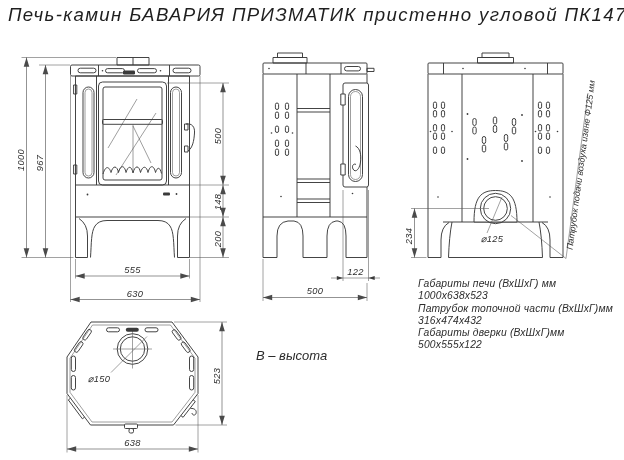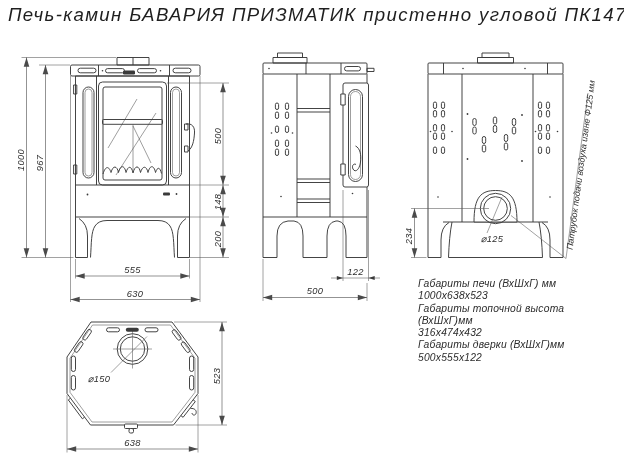--- a/index.html
+++ b/index.html
@@ -325,22 +325,23 @@
         <line class="dim" x1="198" y1="395" x2="198" y2="452.5"></line>
         <line class="dl" x1="67" y1="449" x2="198" y2="449"></line>
         <text class="txt" x="132.5" y="445.5" text-anchor="middle">638</text>
       </g>
     </g>
   </svg>
 
   <div class="specs">
     <div>Габариты печи (ВхШхГ) мм</div>
     <div>1000х638х523</div>
-    <div>Габариты топочной высота (ВхШхГ)мм</div>
+    <div>Патрубок топочной части (ВхШхГ)мм</div>
     <div>316х474х432</div>
     <div>Габариты дверки (ВхШхГ)мм</div>
     <div>500х555х122</div>
   </div>
 
   <div class="legend">
+    <div>В – высота</div>
   </div>
 
 </div>
 
 </body></html>

